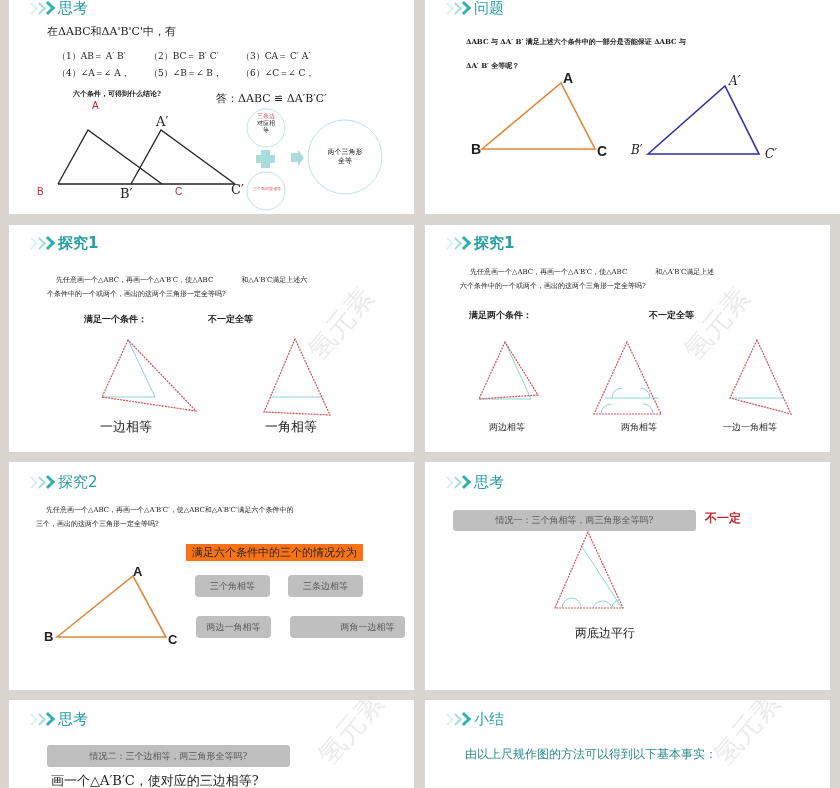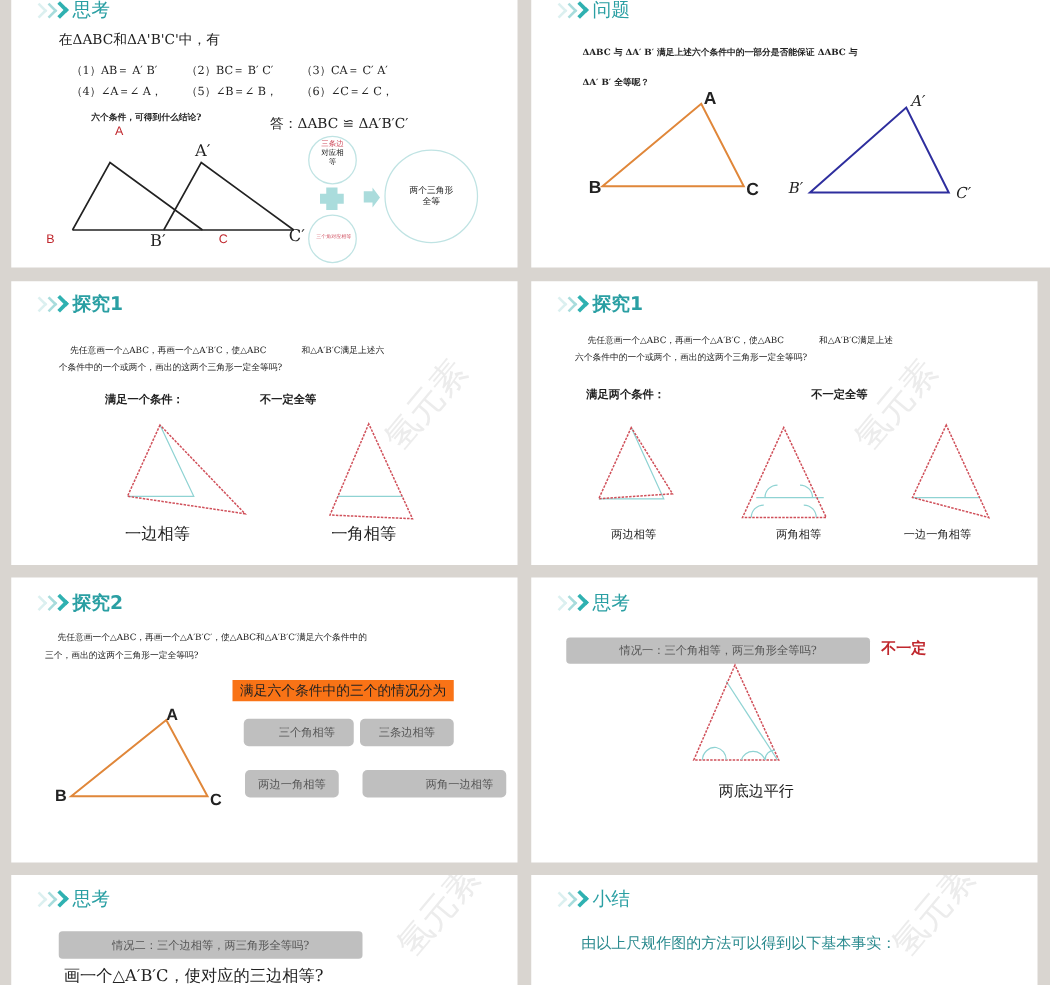--- a/index.html
+++ b/index.html
@@ -148,32 +148,32 @@
   <div class="t sm" style="left:298px;top:196px;">一边一角相等</div>
 </div>
 
 <div class="slide" style="left:9px;top:462px;width:405px;height:228px;">
   <div class="hdr" style="top:10px;">
     <div class="chev">
         <span></span>
         <span></span>
         <span></span>
       </div>
-    <span class="htitle" style="font-weight:bold;">探究2</span>
+    <span class="htitle" style="font-weight:normal;">探究2</span>
   </div>
   <div class="t xs" style="left:37px;top:43px;">先任意画一个△ABC，再画一个△A′B′C′，使△ABC和△A′B′C′满足六个条件中的</div>
   <div class="t xs" style="left:27px;top:57px;">三个，画出的这两个三角形一定全等吗?</div>
   <svg width="405" height="228">
     <polygon points="48,175 124,114 157,175" fill="none" stroke="#e0873a" stroke-width="1.6"></polygon>
   </svg>
   <div class="t" style="left:124px;top:102px;font-size:13px;font-weight:bold;font-family:'Liberation Sans',sans-serif;">A</div>
   <div class="t" style="left:35px;top:167px;font-size:13px;font-weight:bold;font-family:'Liberation Sans',sans-serif;">B</div>
   <div class="t" style="left:159px;top:170px;font-size:13px;font-weight:bold;font-family:'Liberation Sans',sans-serif;">C</div>
   <div class="t" style="left:177px;top:82px;width:177px;height:17px;background:#f97316;font-size:11px;line-height:17px;text-align:center;">满足六个条件中的三个的情况分为</div>
-  <div class="pill" style="left:186px;top:113px;width:75px;height:22px;padding-left:13px;">三个角相等</div>
+  <div class="pill" style="left:186px;top:113px;width:75px;height:22px;">三个角相等</div>
   <div class="pill" style="left:279px;top:113px;width:75px;height:22px;">三条边相等</div>
   <div class="pill" style="left:187px;top:154px;width:75px;height:22px;">两边一角相等</div>
   <div class="pill" style="left:281px;top:154px;width:75px;height:22px;padding-left:40px;">两角一边相等</div>
 </div>
 
 <div class="slide" style="left:425px;top:462px;width:405px;height:228px;">
   <div class="hdr" style="top:10px;">
     <div class="chev">
         <span></span>
         <span></span>

